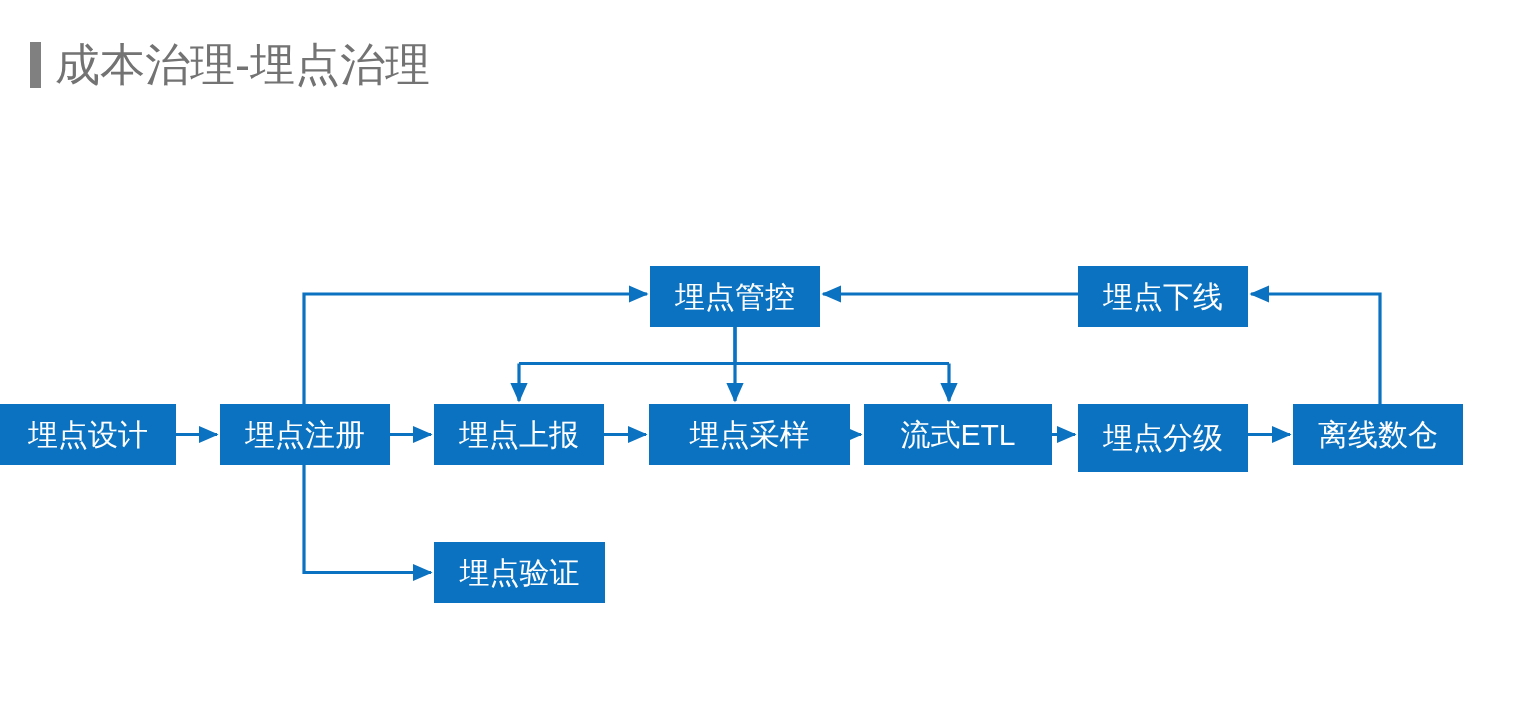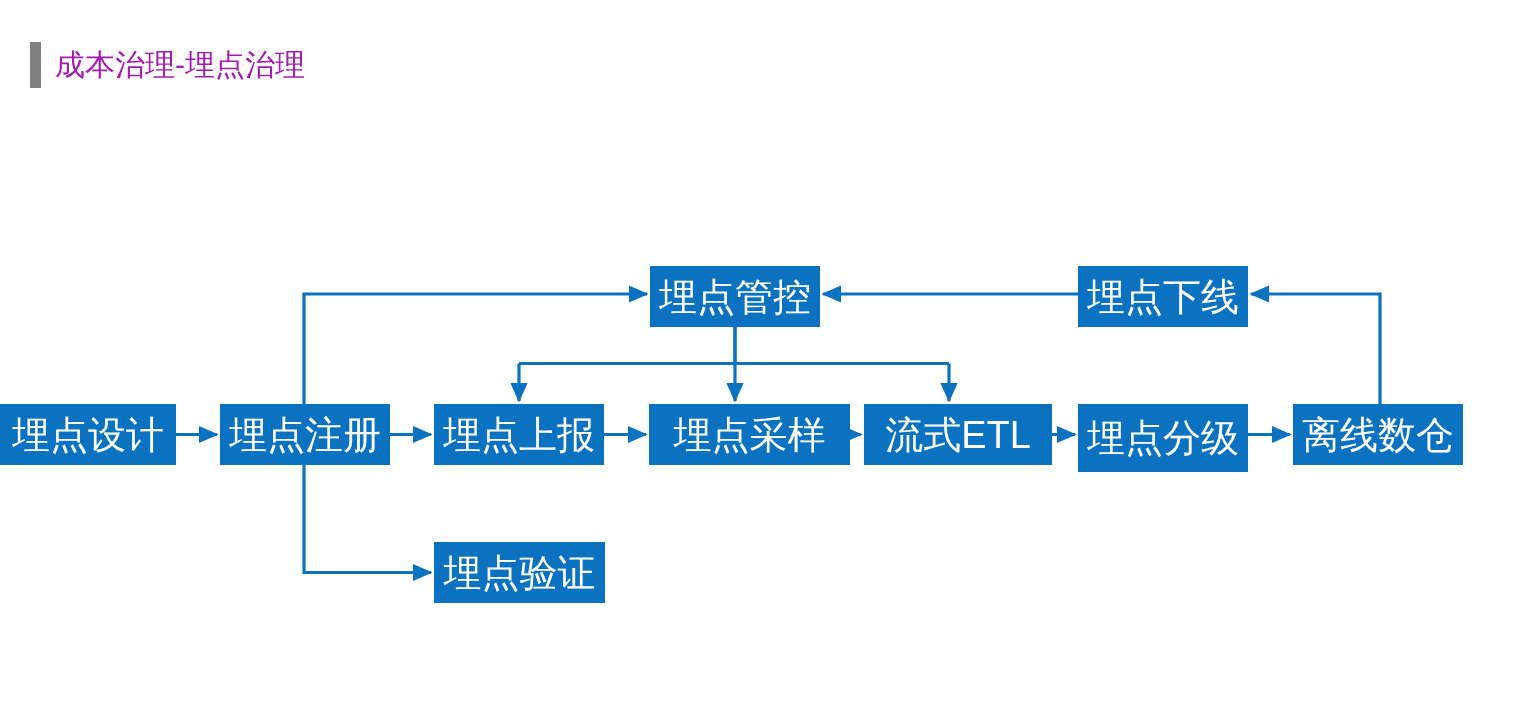--- a/index.html
+++ b/index.html
@@ -25,23 +25,23 @@
     height: 54px;
   }
   #title-accent {
     width: 11px;
     height: 46px;
     background: #808080;
     flex: 0 0 auto;
   }
   #page-title {
     margin-left: 14px;
-    font-size: 30px;
+    font-size: 45px;
     line-height: 46px;
-    color: #a21caf;
+    color: #737373;
     white-space: nowrap;
     letter-spacing: 0px;
   }
 
   
   #diagram {
     position: absolute;
     left: 0;
     top: 0;
     width: 1533px;
@@ -57,21 +57,21 @@
   }
 
   
   .node {
     position: absolute;
     background: #0A72C0;
     color: #ffffff;
     display: flex;
     align-items: center;
     justify-content: center;
-    font-size: 38px;
+    font-size: 30px;
     line-height: 1;
     white-space: nowrap;
     box-sizing: border-box;
   }
   .node-label {
     pointer-events: none;
   }
 </style>
 </head>
 <body>

